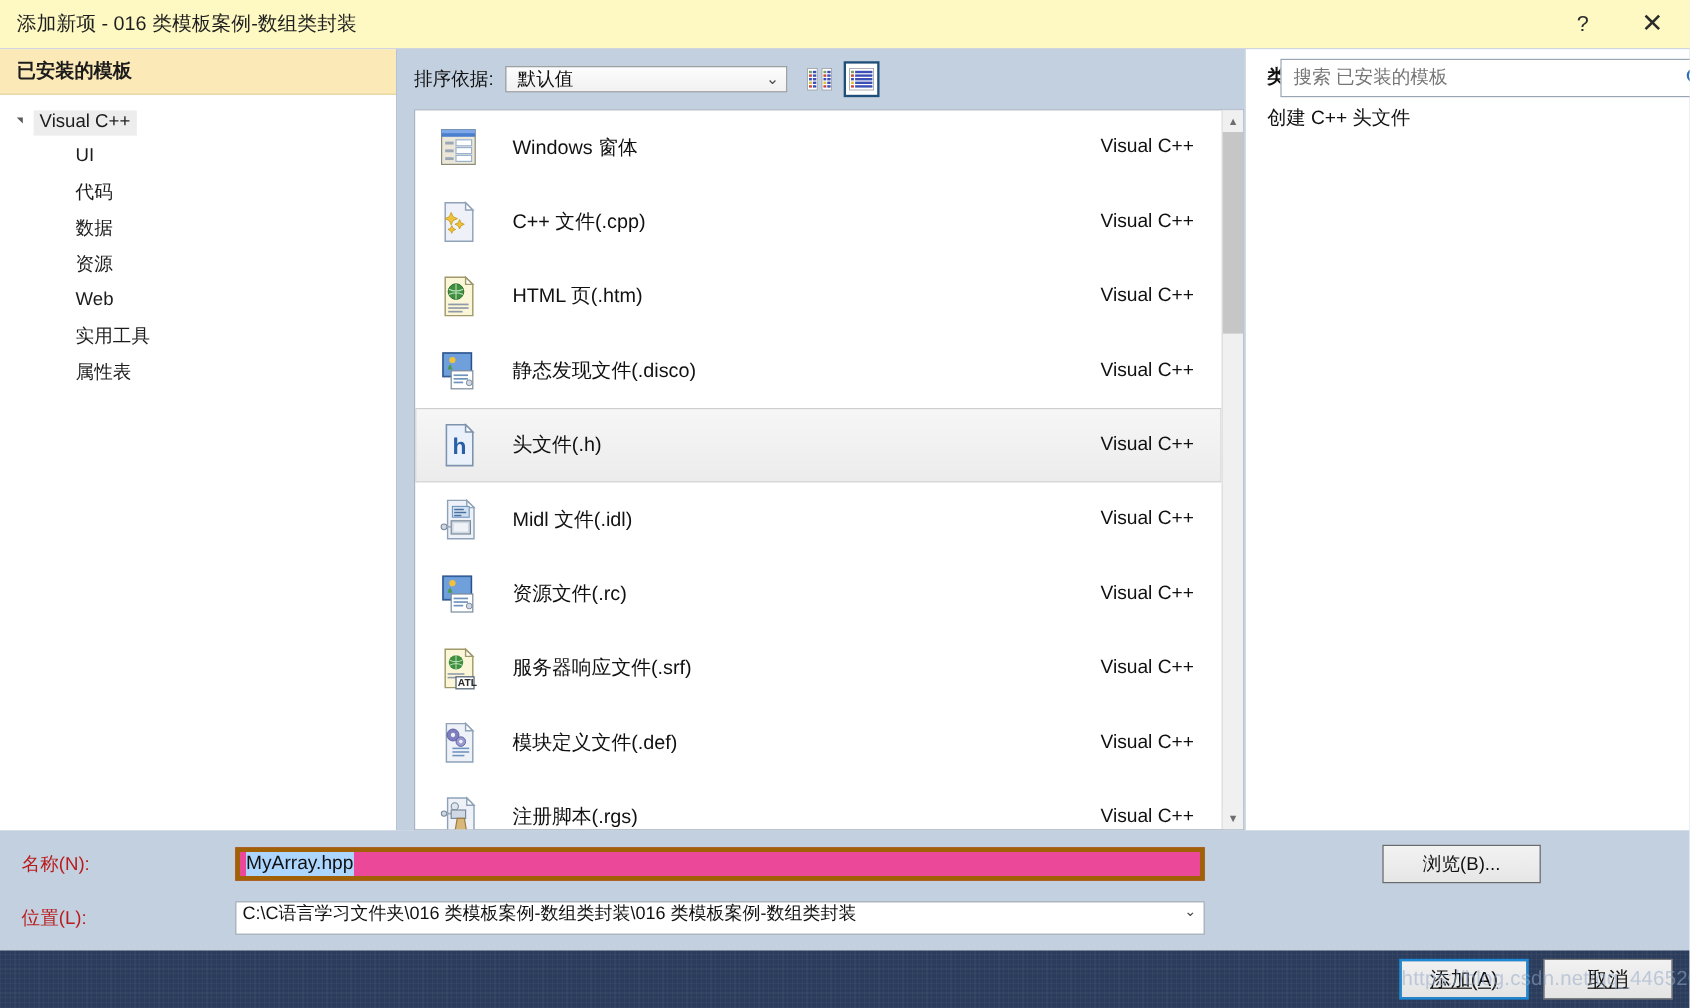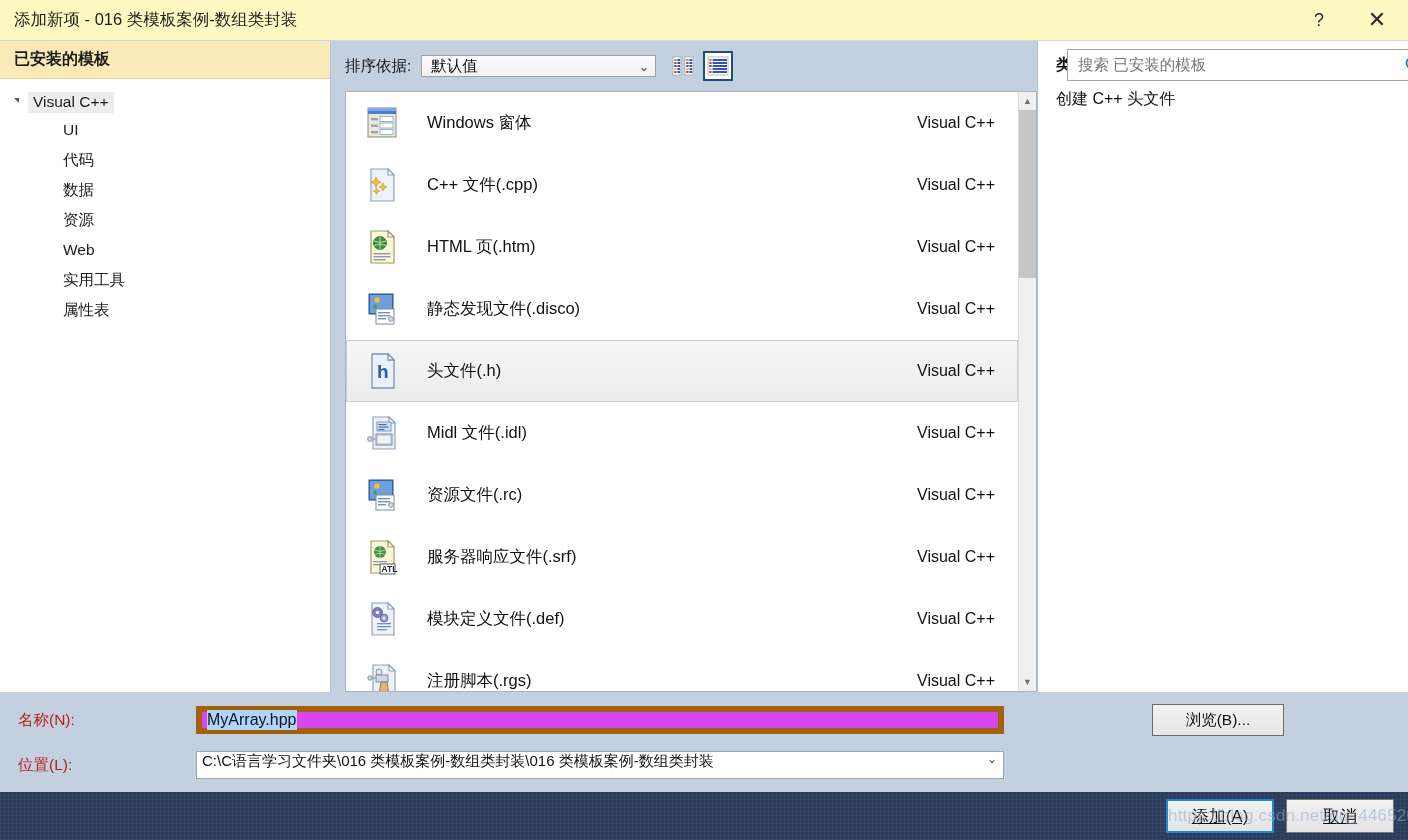--- a/index.html
+++ b/index.html
@@ -207,23 +207,23 @@
     display: flex; align-items: center;
     height: 36px; margin-bottom: 9px;
     padding-left: 18px;
   }
   .field-label {
     width: 178px; flex: 0 0 178px;
     font-size: 15.5px; color: #b91c1c;
   }
   .name-input {
     width: 808px; height: 28px;
-    background: #d946ef;
-    border: 6px solid #a16207;
-    display: flex; align-items: center;
+    background: #ec4899;
+    border: 4px solid #a16207;
+    display: flex; 
     padding-left: 5px;
     font-size: 16px; color: #111;
   }
   .name-input .sel {
     background: #add6ff; color: #111;
     padding: 1px 0;
   }
   .loc-input {
     width: 808px; height: 28px;
     background: #ffffff;

